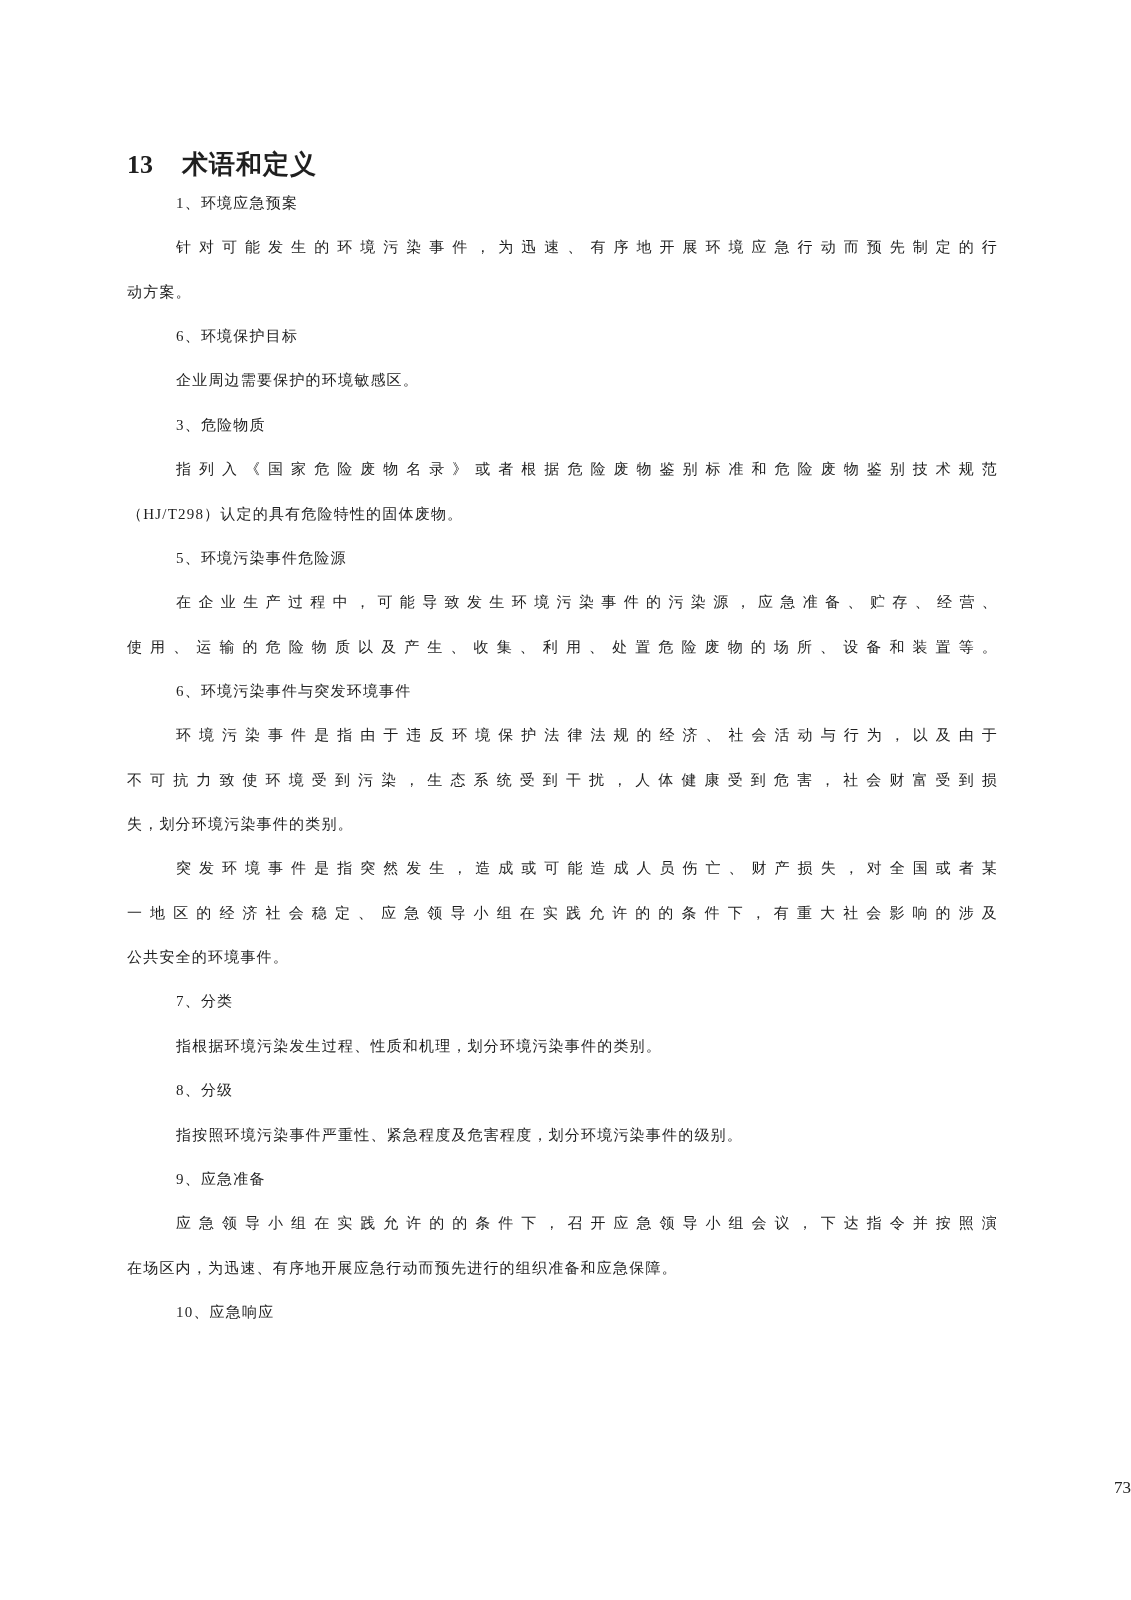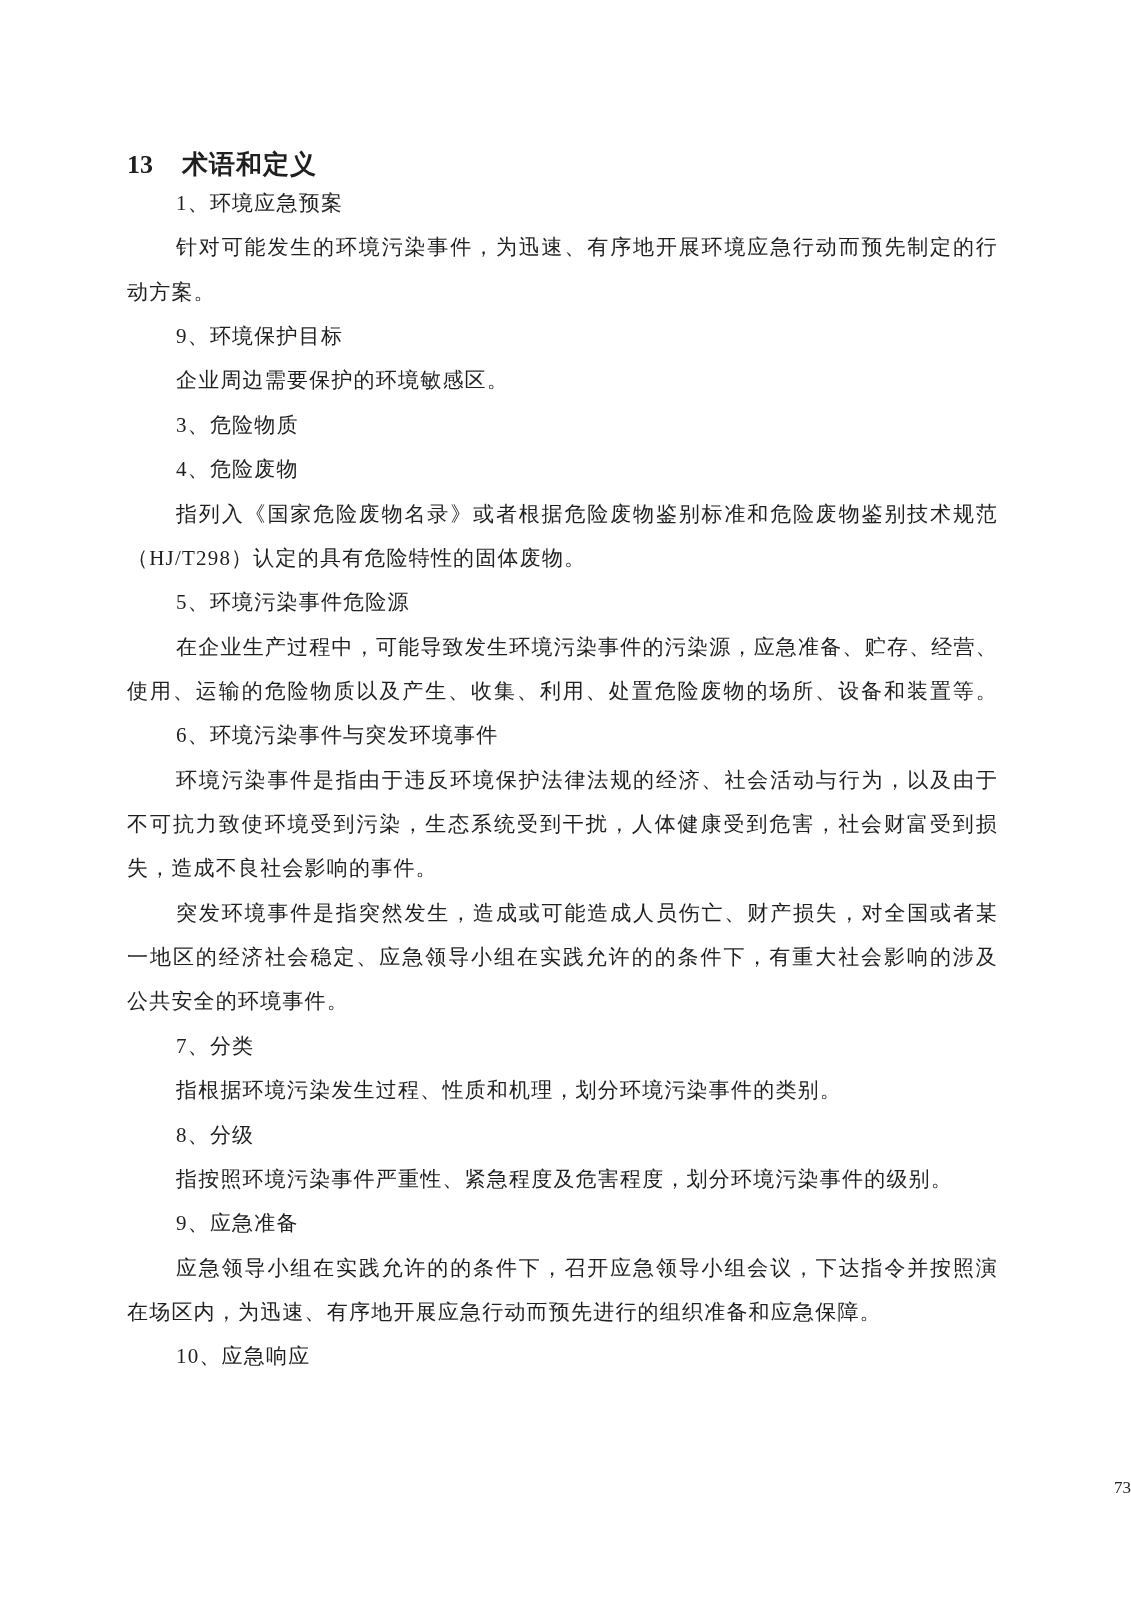--- a/index.html
+++ b/index.html
@@ -21,21 +21,21 @@
     font-size: 26px;
     font-weight: bold;
     letter-spacing: 1px;
     white-space: nowrap;
   }
   .heading .num { display: inline-block; margin-right: 29px; letter-spacing: 0; }
   .docbody {
     position: absolute;
     left: 127px; top: 181px;
     width: 871px;
-    font-size: 21px;
+    font-size: 15px;
     letter-spacing: 1.2px;
   }
   .ln {
     height: 44.36px;
     line-height: 44.36px;
     white-space: nowrap;
     overflow: visible;
   }
   .ln.j {
     white-space: normal;
@@ -58,33 +58,32 @@
 <div class="page">
 
   <h1 class="heading">
     <span class="num">13</span><span>术语和定义</span>
   </h1>
 
   <div class="docbody">
     <div class="ln in">1、环境应急预案</div>
     <div class="ln in j">针对可能发生的环境污染事件，为迅速、有序地开展环境应急行动而预先制定的行</div>
     <div class="ln">动方案。</div>
-    <div class="ln in">9、环境保护目标</div>
+    <div class="ln in">6、环境保护目标</div>
     <div class="ln in">企业周边需要保护的环境敏感区。</div>
     <div class="ln in">3、危险物质</div>
-    <div class="ln in">4、危险废物</div>
     <div class="ln in j">指列入《国家危险废物名录》或者根据危险废物鉴别标准和危险废物鉴别技术规范</div>
     <div class="ln">（HJ/T298）认定的具有危险特性的固体废物。</div>
     <div class="ln in">5、环境污染事件危险源</div>
     <div class="ln in j">在企业生产过程中，可能导致发生环境污染事件的污染源，应急准备、贮存、经营、</div>
     <div class="ln j">使用、运输的危险物质以及产生、收集、利用、处置危险废物的场所、设备和装置等。</div>
     <div class="ln in">6、环境污染事件与突发环境事件</div>
     <div class="ln in j">环境污染事件是指由于违反环境保护法律法规的经济、社会活动与行为，以及由于</div>
     <div class="ln j">不可抗力致使环境受到污染，生态系统受到干扰，人体健康受到危害，社会财富受到损</div>
-    <div class="ln">失，造成不良社会影响的事件。</div>
+    <div class="ln">失，划分环境污染事件的类别。</div>
     <div class="ln in j">突发环境事件是指突然发生，造成或可能造成人员伤亡、财产损失，对全国或者某</div>
     <div class="ln j">一地区的经济社会稳定、应急领导小组在实践允许的的条件下，有重大社会影响的涉及</div>
     <div class="ln">公共安全的环境事件。</div>
     <div class="ln in">7、分类</div>
     <div class="ln in">指根据环境污染发生过程、性质和机理，划分环境污染事件的类别。</div>
     <div class="ln in">8、分级</div>
     <div class="ln in">指按照环境污染事件严重性、紧急程度及危害程度，划分环境污染事件的级别。</div>
     <div class="ln in">9、应急准备</div>
     <div class="ln in j">应急领导小组在实践允许的的条件下，召开应急领导小组会议，下达指令并按照演</div>
     <div class="ln">在场区内，为迅速、有序地开展应急行动而预先进行的组织准备和应急保障。</div>

